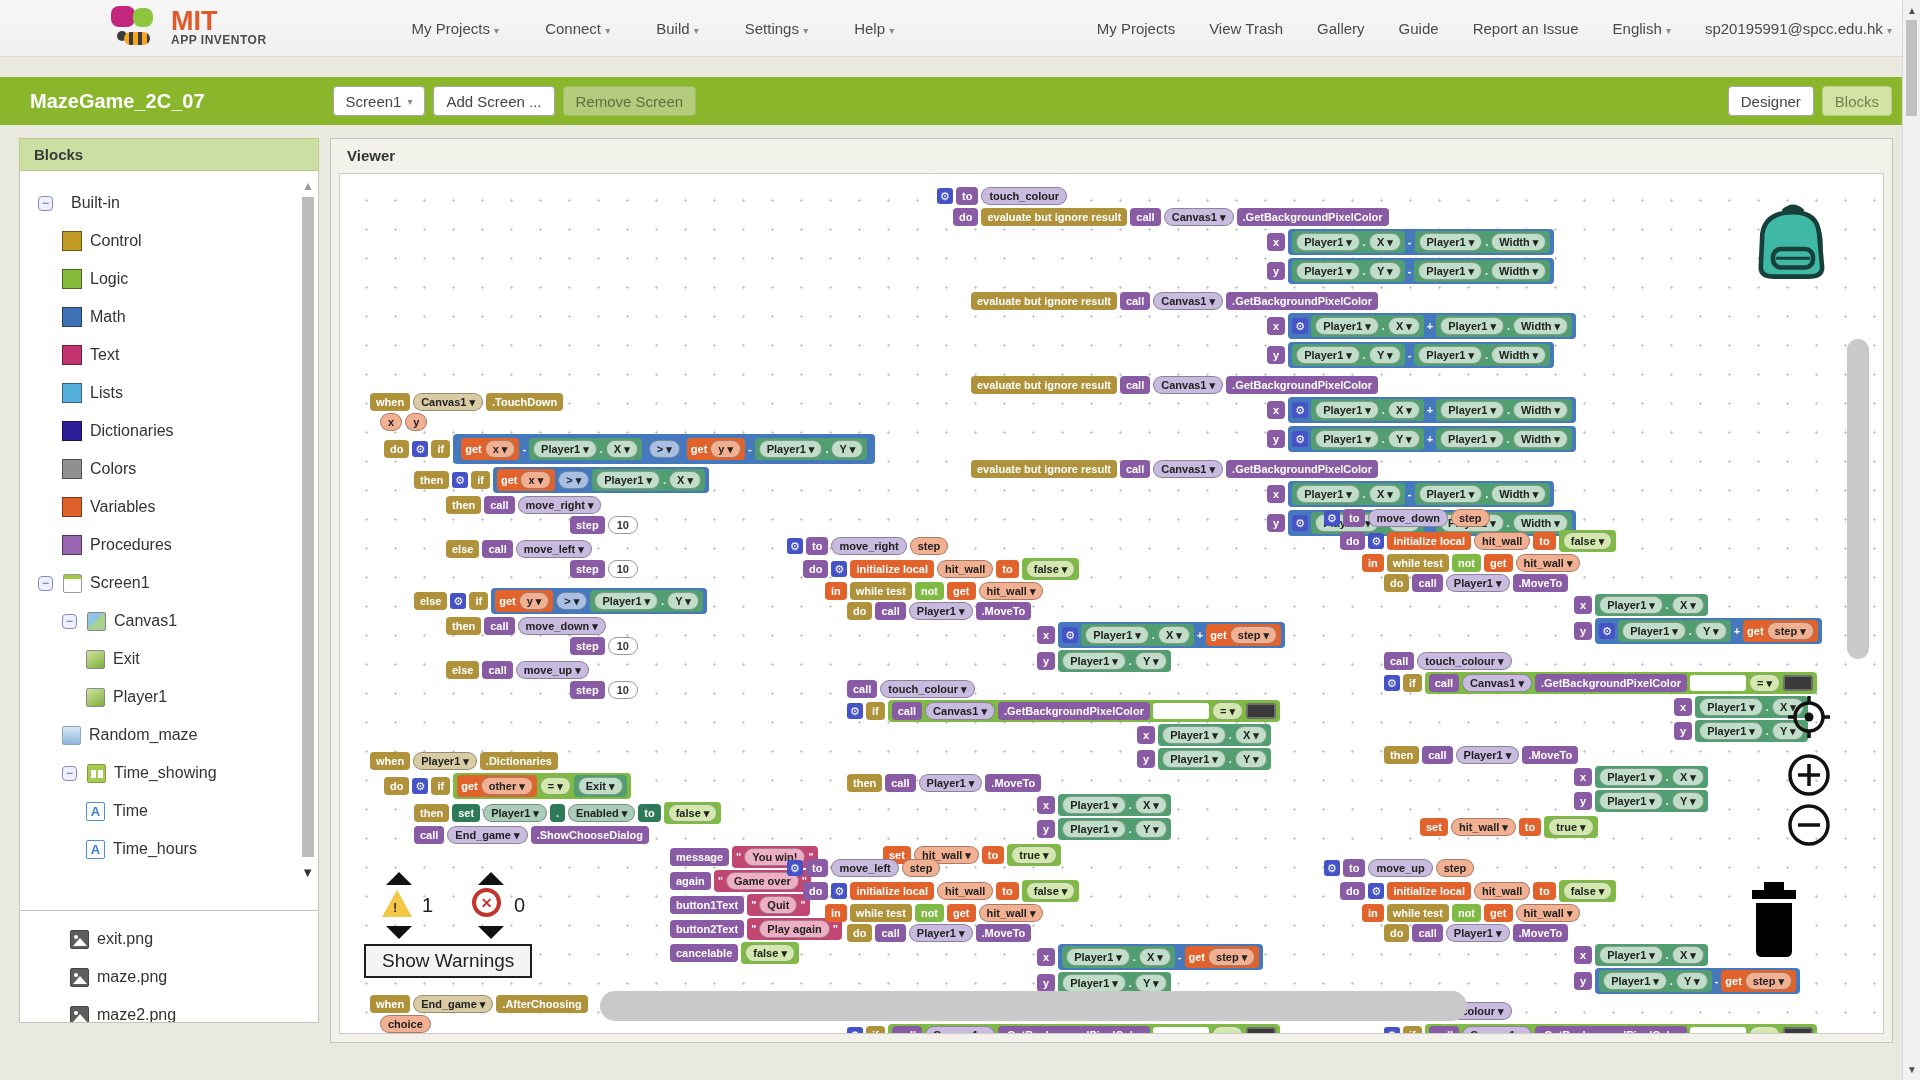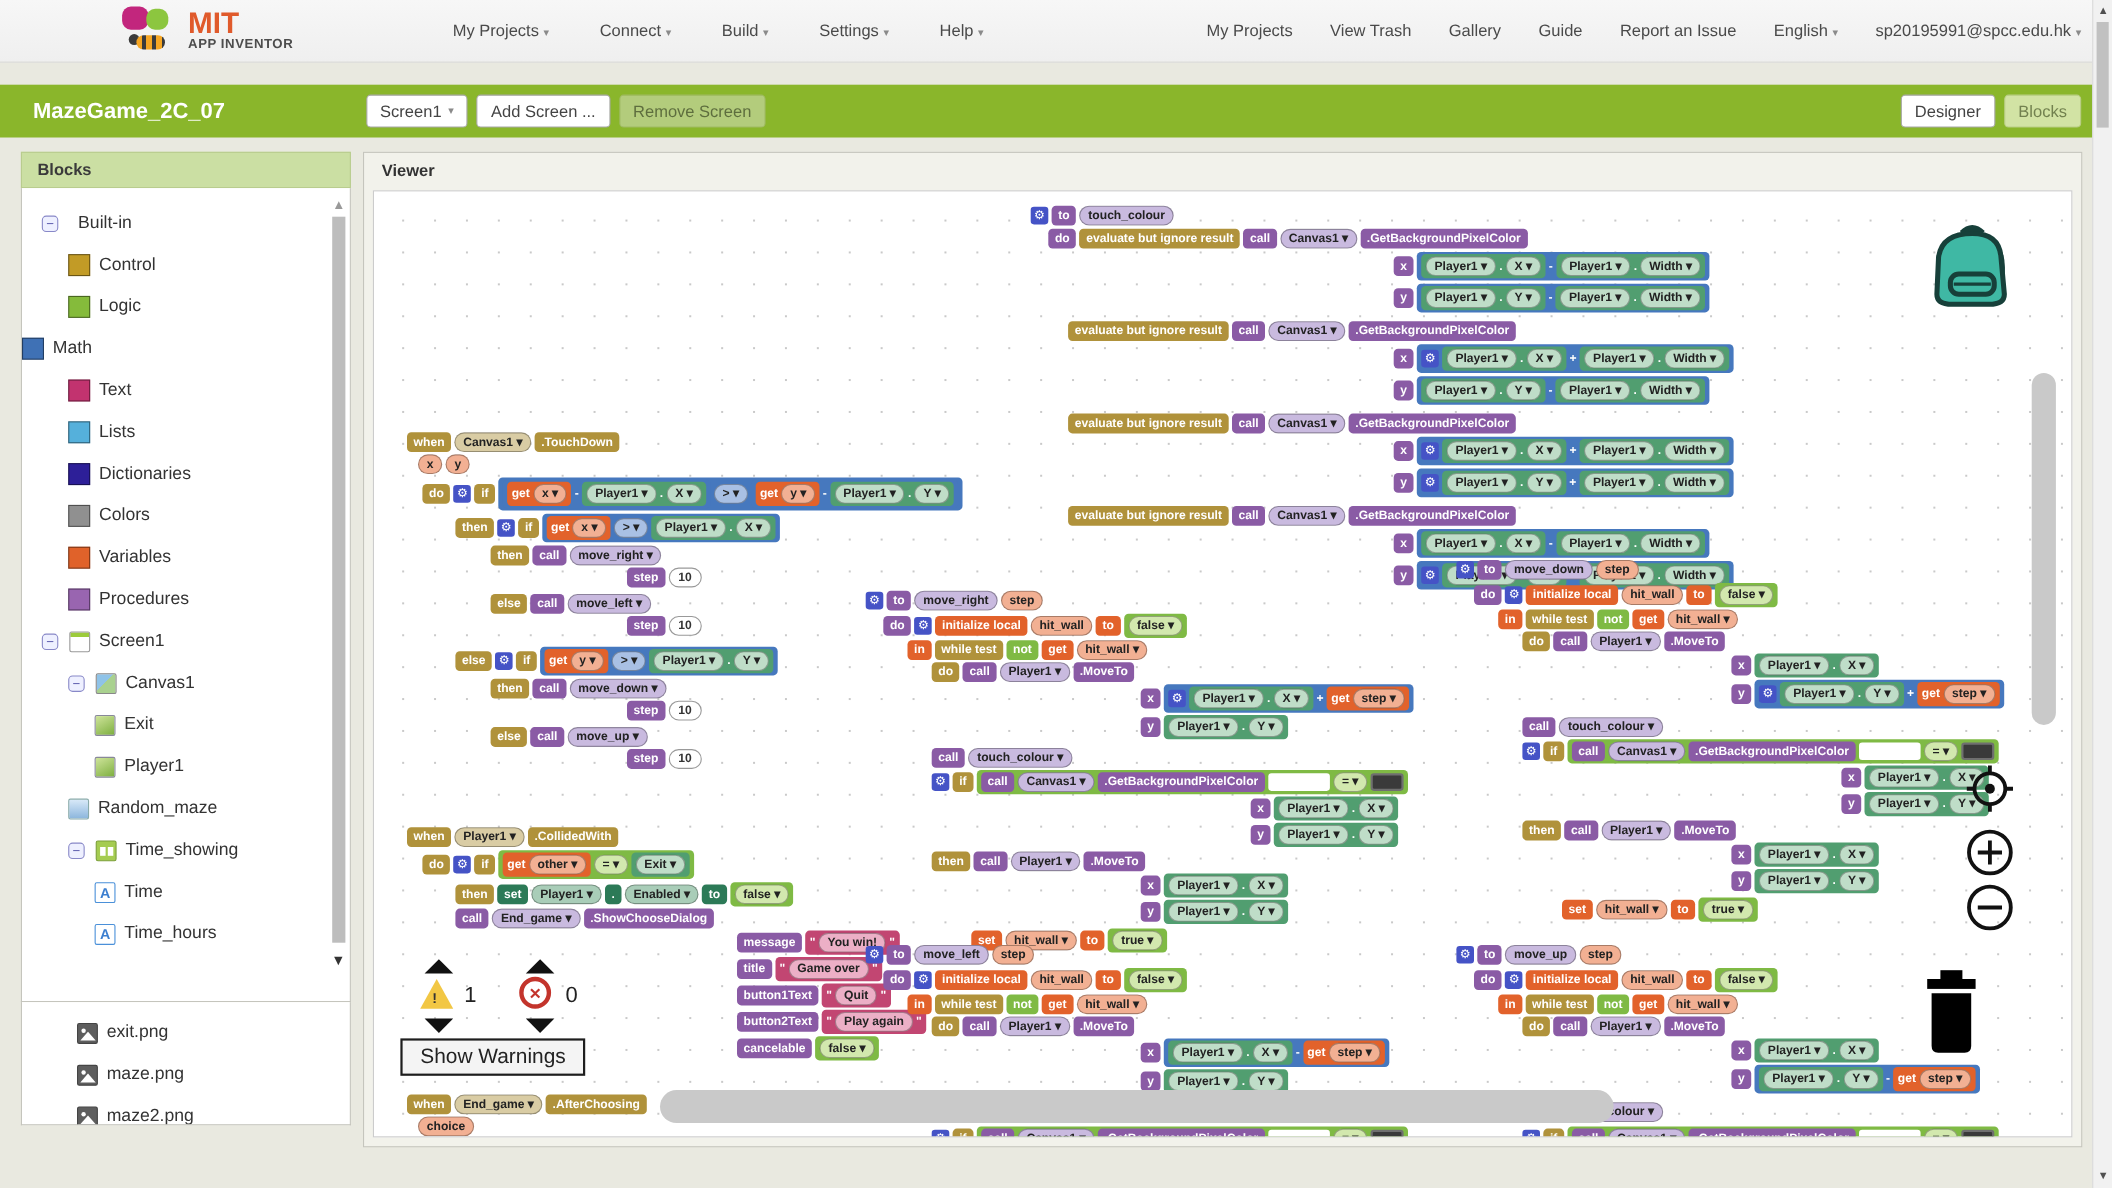--- a/index.html
+++ b/index.html
@@ -188,21 +188,21 @@
           <span class="tlabel">Built-in</span>
         </div>
         <div class="tree-item" style="padding-left: 42px;">
           <span class="swatch" style="background: rgb(194, 155, 38);"></span>
           <span class="tlabel">Control</span>
         </div>
         <div class="tree-item" style="padding-left: 42px;">
           <span class="swatch" style="background: rgb(133, 187, 59);"></span>
           <span class="tlabel">Logic</span>
         </div>
-        <div class="tree-item" style="">
+        <div class="tree-item" style="padding-left: 42px;">
           <span class="swatch" style="background: rgb(63, 113, 181);"></span>
           <span class="tlabel">Math</span>
         </div>
         <div class="tree-item" style="padding-left: 42px;">
           <span class="swatch" style="background: rgb(194, 51, 111);"></span>
           <span class="tlabel">Text</span>
         </div>
         <div class="tree-item" style="padding-left: 42px;">
           <span class="swatch" style="background: rgb(85, 176, 219);"></span>
           <span class="tlabel">Lists</span>
@@ -836,21 +836,21 @@
           <span class="solid" style="background: rgb(226, 98, 43);">to</span>
           <span class="w" style="background: rgb(127, 186, 68);">
             <span class="fld" style="background: rgb(210, 232, 174);">true ▾</span>
           </span>
         </div>
       </div>
       <div class="bgp" style="left: 30px; top: 575px;">
         <div class="brow" style="margin-left: 0px; margin-top: 3px;">
           <span class="solid" style="background: rgb(176, 146, 59);">when</span>
           <span class="fld" style="background: rgb(217, 204, 164);">Player1 ▾</span>
-          <span class="solid" style="background: rgb(176, 146, 59);">.CollidedWith</span>
+          <span class="solid" style="background: rgb(176, 146, 59);">.Dictionaries</span>
         </div>
         <div class="brow" style="margin-left: 14px; margin-top: 3px;">
           <span class="solid" style="background: rgb(176, 146, 59);">do</span>
           <span class="gearc">⚙</span>
           <span class="solid" style="background: rgb(176, 146, 59);">if</span>
           <span class="w" style="background: rgb(127, 186, 68);">
             <span class="w" style="background: rgb(226, 98, 43);">
               <span class="mop">get</span>
               <span class="fld" style="background: rgb(242, 176, 147);">other ▾</span>
             </span>
@@ -878,21 +878,21 @@
         </div>
         <div class="brow" style="margin-left: 300px; margin-top: 2px;">
           <span class="solid" style="background: rgb(138, 91, 165);">message</span>
           <span class="w" style="background: rgb(194, 70, 114);">
             <span class="qt">"</span>
             <span class="fld" style="background: rgb(236, 175, 198);">You win!</span>
             <span class="qt">"</span>
           </span>
         </div>
         <div class="brow" style="margin-left: 300px; margin-top: 2px;">
-          <span class="solid" style="background: rgb(138, 91, 165);">title</span>
+          <span class="solid" style="background: rgb(138, 91, 165);">again</span>
           <span class="w" style="background: rgb(194, 70, 114);">
             <span class="qt">"</span>
             <span class="fld" style="background: rgb(236, 175, 198);">Game over</span>
             <span class="qt">"</span>
           </span>
         </div>
         <div class="brow" style="margin-left: 300px; margin-top: 2px;">
           <span class="solid" style="background: rgb(138, 91, 165);">button1Text</span>
           <span class="w" style="background: rgb(194, 70, 114);">
             <span class="qt">"</span>

